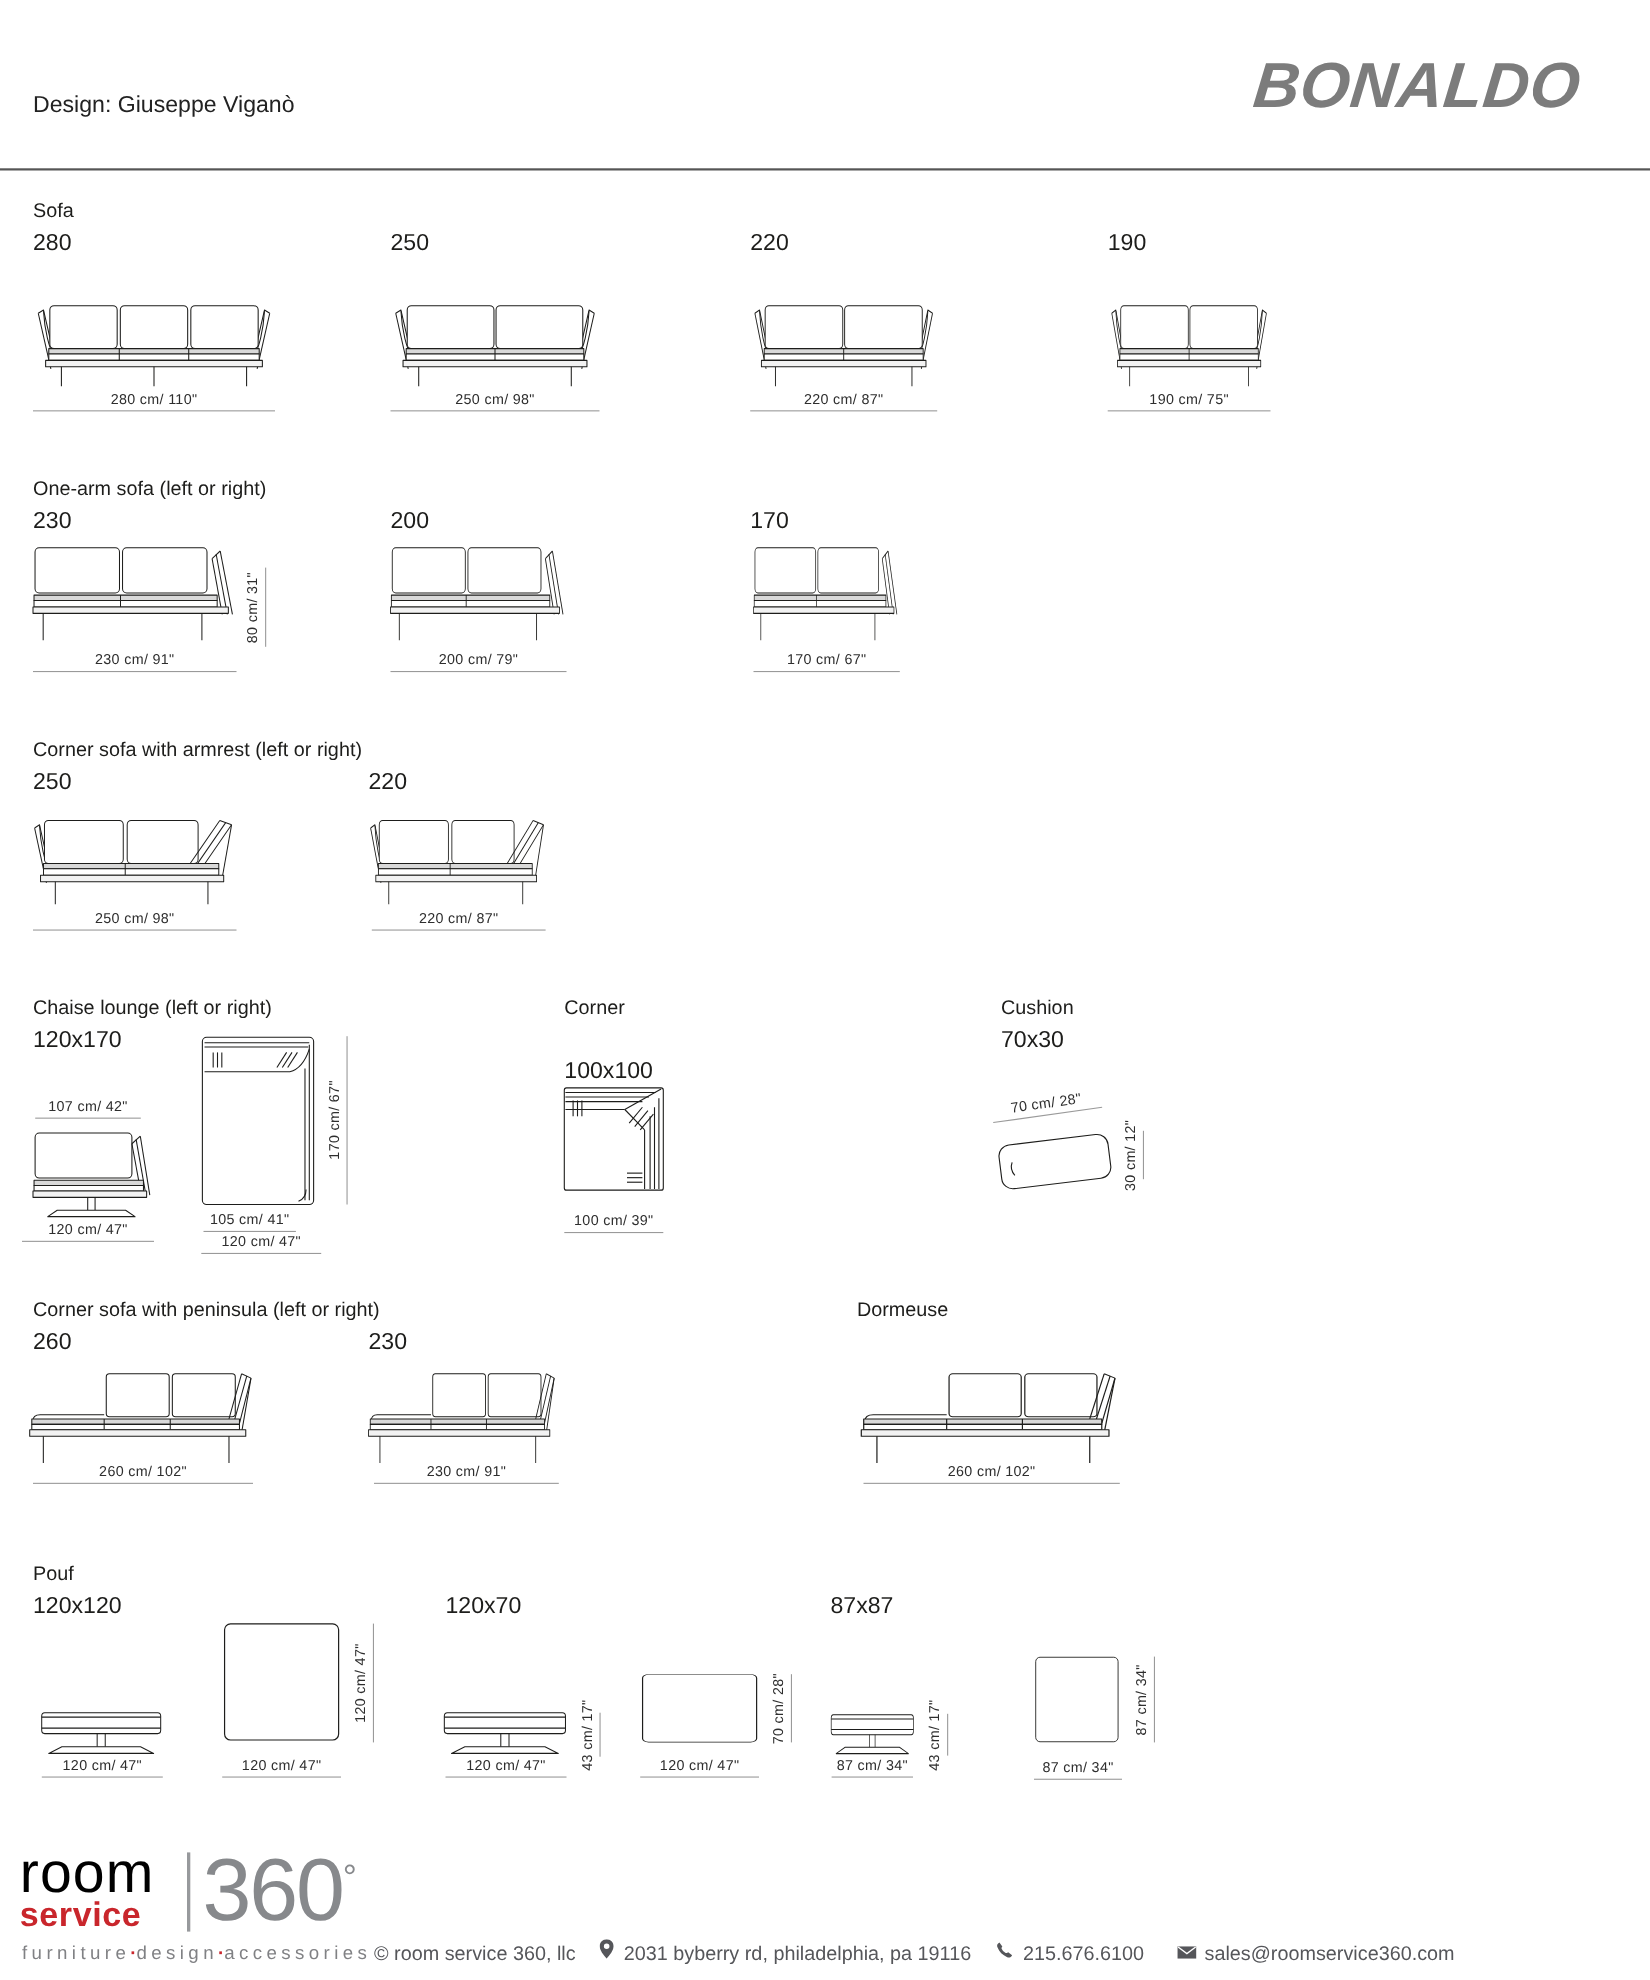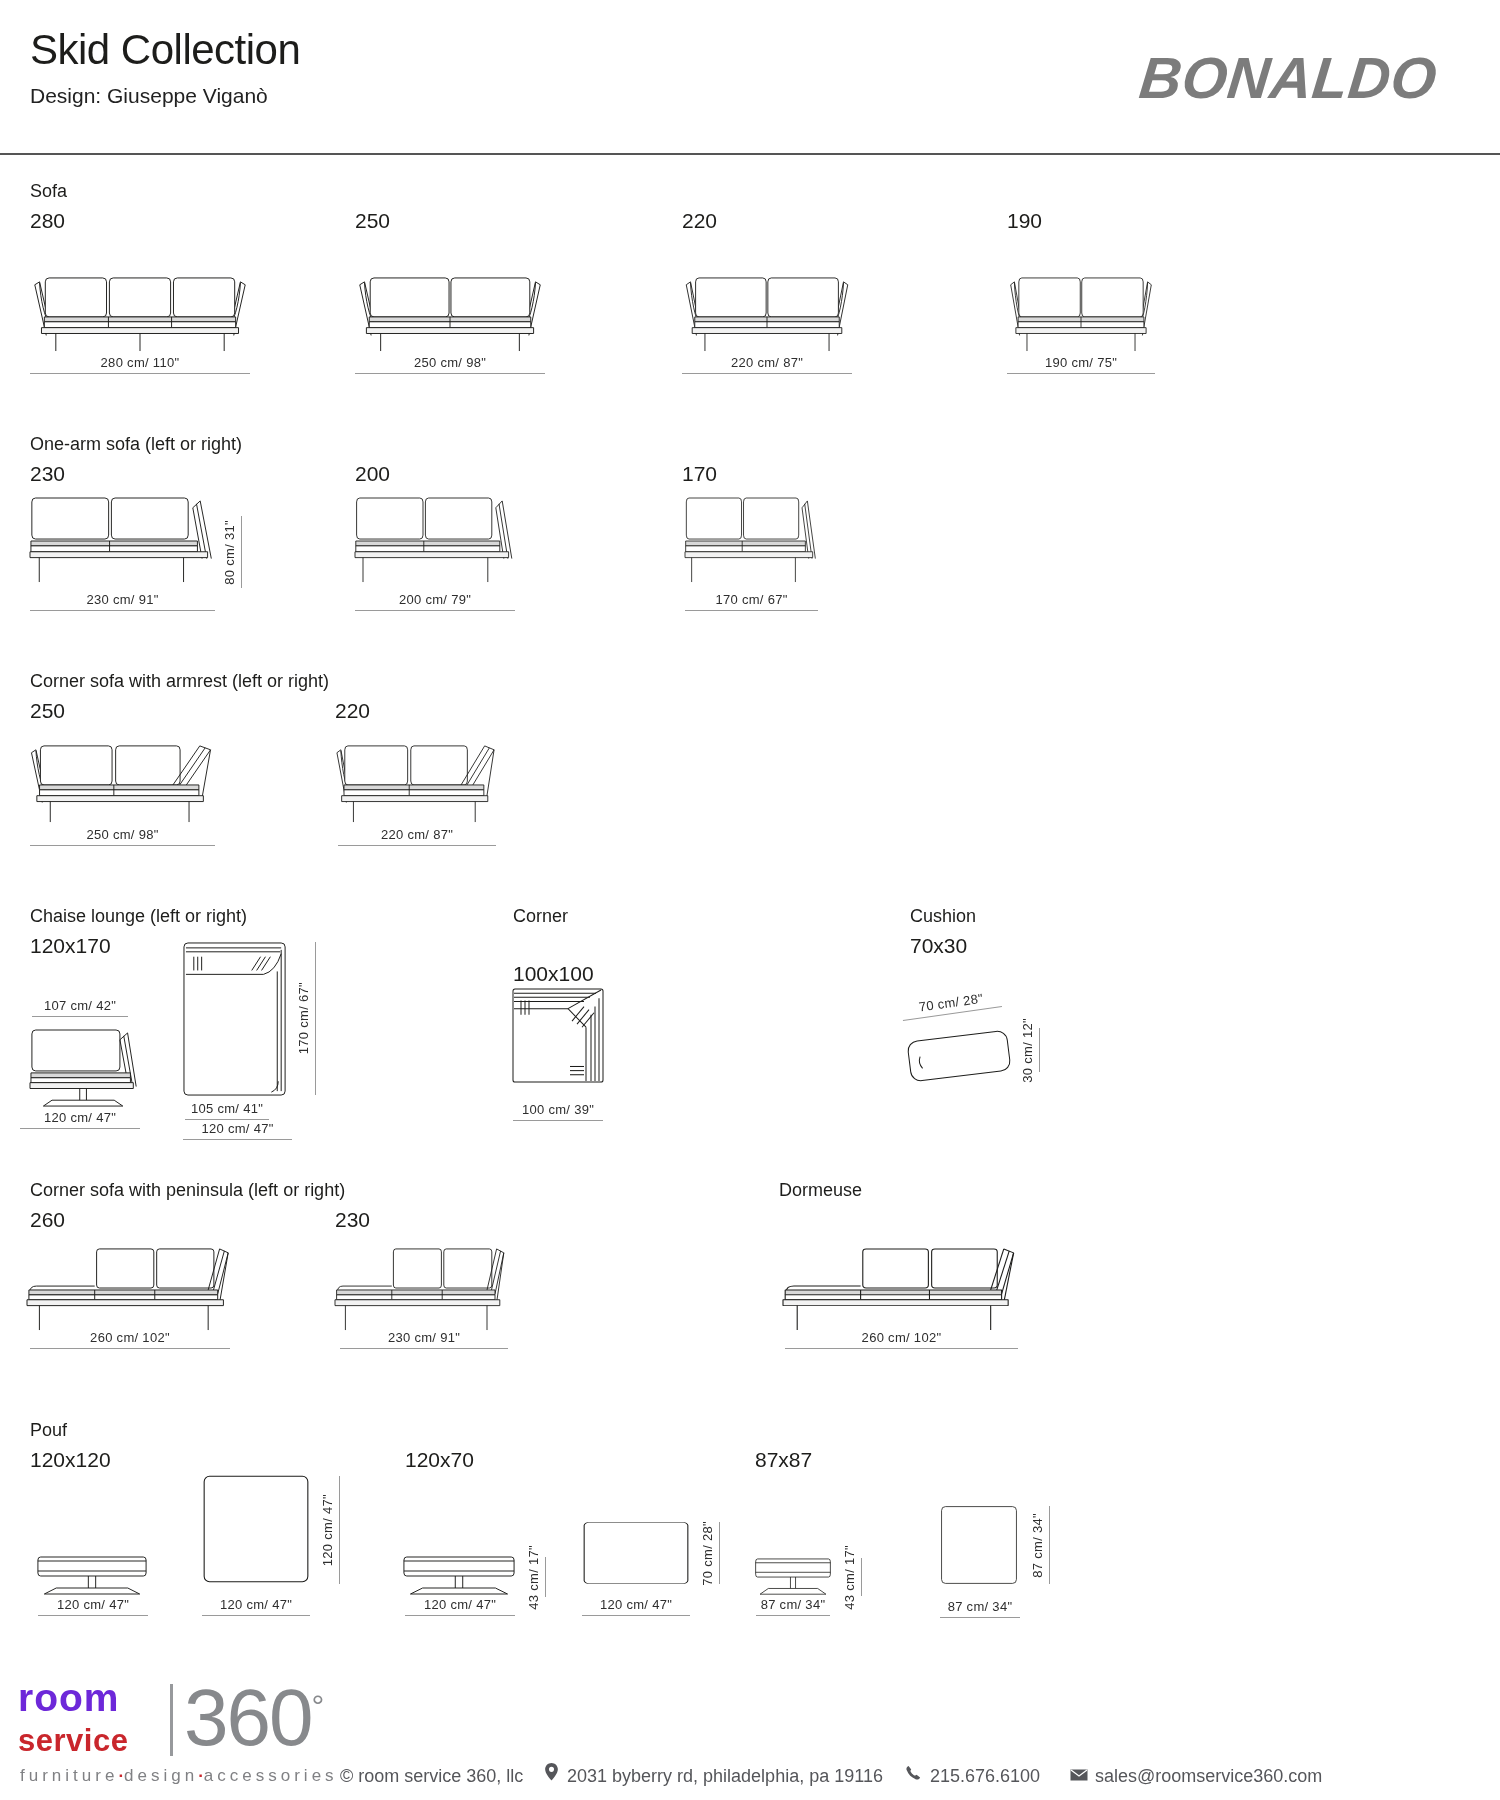--- a/index.html
+++ b/index.html
@@ -21,21 +21,21 @@
 
   .hdim { position:absolute; }
   .hdim .t { display:block; text-align:center; font-size:13px; color:#2e2e2e; letter-spacing:0.3px; padding-bottom:3px; white-space:nowrap; }
   .hdim .l { display:block; border-top:1px solid #9a9a9a; height:0; }
   .hdim.angled { transform:rotate(-8deg); transform-origin:left bottom; }
 
   .vdim { position:absolute; display:flex; flex-direction:row; align-items:center; }
   .vdim .t { font-size:13px; color:#2e2e2e; letter-spacing:0.3px; writing-mode:vertical-rl; transform:rotate(180deg); white-space:nowrap; }
   .vdim .l { border-left:1px solid #9a9a9a; width:0; align-self:stretch; margin-left:4px; }
 
-  .logo-room { position:absolute; font-size:39px; font-weight:700; color:#6d28d9; letter-spacing:1px; line-height:0.9; }
+  .logo-room { position:absolute; font-size:52px; font-weight:400; color:#000000; letter-spacing:1px; line-height:0.9; }
   .logo-service { position:absolute; font-size:31px; font-weight:700; color:#c9262c; letter-spacing:0.5px; }
   .logo-bar { position:absolute; width:3px; background:#97999c; }
   .logo-360 { position:absolute; font-size:80px; font-weight:400; color:#87898c; letter-spacing:-2px; line-height:1; }
   .logo-360 .deg { font-size:32px; vertical-align:28px; letter-spacing:0; }
   .tagline { position:absolute; display:flex; align-items:center; font-size:17px; color:#808184; letter-spacing:4px; }
   .tagline .dot { color:#c9262c; font-weight:700; letter-spacing:0; }
   .contact { position:absolute; font-size:18px; color:#55565a; white-space:nowrap; }
 </style>
 </head>
 <body>
@@ -191,21 +191,20 @@
         <line x1="56" y1="20" x2="56" y2="32"></line>
           <line x1="64" y1="20" x2="64" y2="32"></line>
         <path d="M8,38 L112,38 L99,32 L21,32 Z" fill="#fff"></path>
       </g>
       <g id="sym-pouftop" fill="none" stroke="#1d1d1b" stroke-width="1" stroke-linejoin="round">
         <rect x="2" y="2" width="96" height="96" rx="5" fill="#fff"></rect>
       </g>
     </defs>
   </svg>
 
-  <div class="abs h1" style="left:30px; top:26px;">Skid Collection</div>
   <div class="abs sub" style="left:30px; top:84px;">Design: Giuseppe Viganò</div>
   <div class="abs brand" style="left:1140px; top:44px;">BONALDO</div>
   <div class="rule" style="top:153px;"></div>
 
   <div class="abs sec-h" style="left:30px; top:181px;">Sofa</div>
   <div class="abs variant" style="left:30px; top:209px;">280</div>
   <div class="abs variant" style="left:355px; top:209px;">250</div>
   <div class="abs variant" style="left:682px; top:209px;">220</div>
   <div class="abs variant" style="left:1007px; top:209px;">190</div>
 

